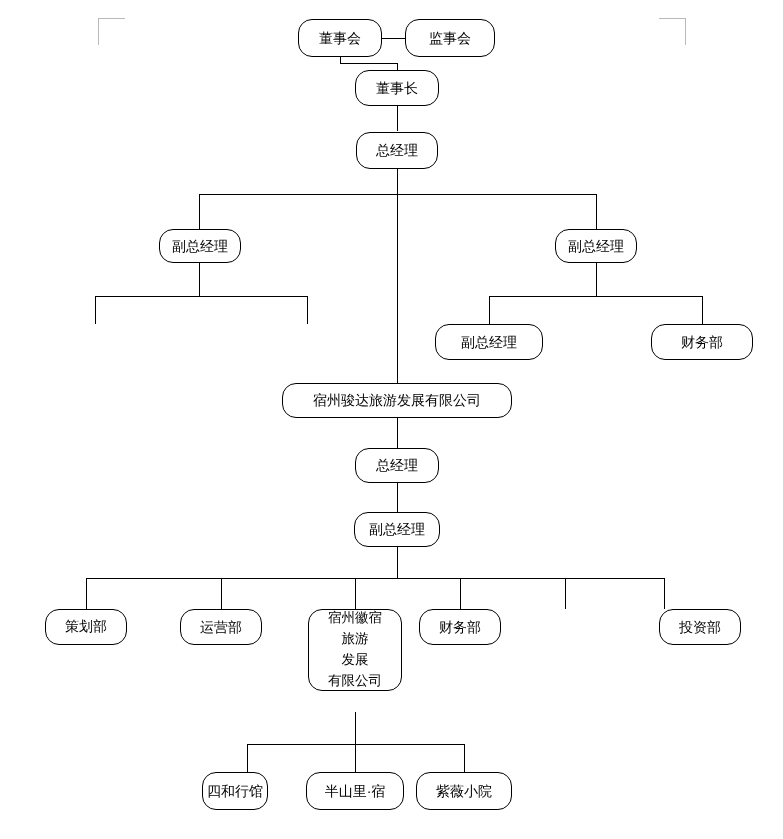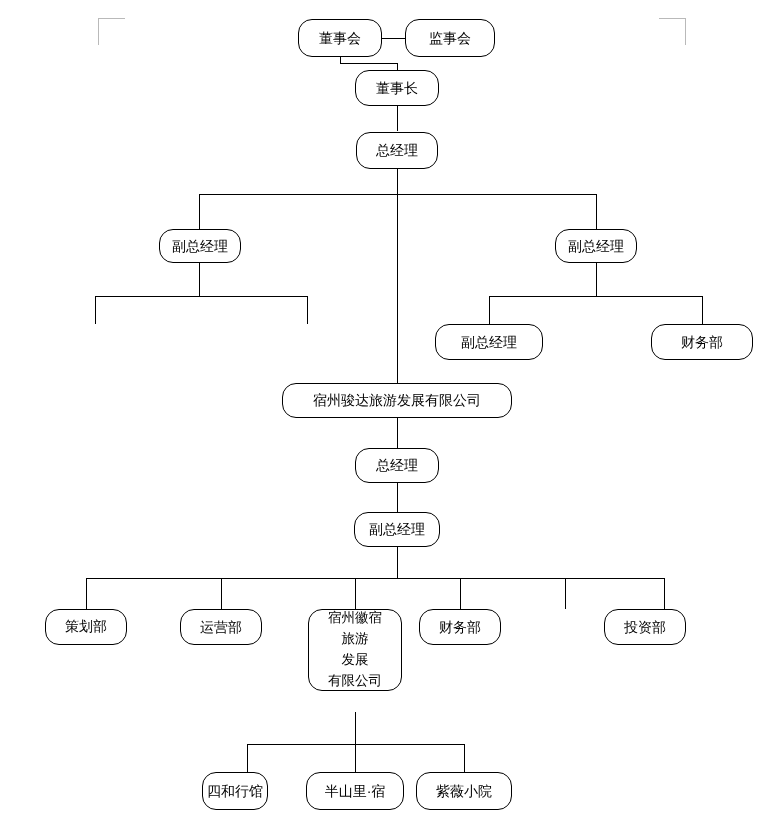--- a/index.html
+++ b/index.html
@@ -136,21 +136,21 @@
   <div class="node" style="left:180px; top:609px; width:82px; height:36px;text-align:right;">运营部</div>
 
   <div class="node multiline" style="left:308px; top:609px; width:94px; height:82px;">宿州徽宿
 旅游
 发展
 有限公司</div>
 
   <div class="node" style="left:419px; top:609px; width:82px; height:36px;">财务部</div>
 
 
-  <div class="node" style="left:604px; top:609px; width:82px; height:36px;">投资部</div>
+  <div class="node" style="left:659px; top:609px; width:82px; height:36px;">投资部</div>
 
   <div class="node" style="left:202px; top:772px; width:66px; height:38px;">四和行馆</div>
 
   <div class="node" style="left:306px; top:772px; width:98px; height:38px;">半山里·宿</div>
 
   <div class="node" style="left:416px; top:772px; width:96px; height:38px;">紫薇小院</div>
 
 </div>
 
 </body></html>

